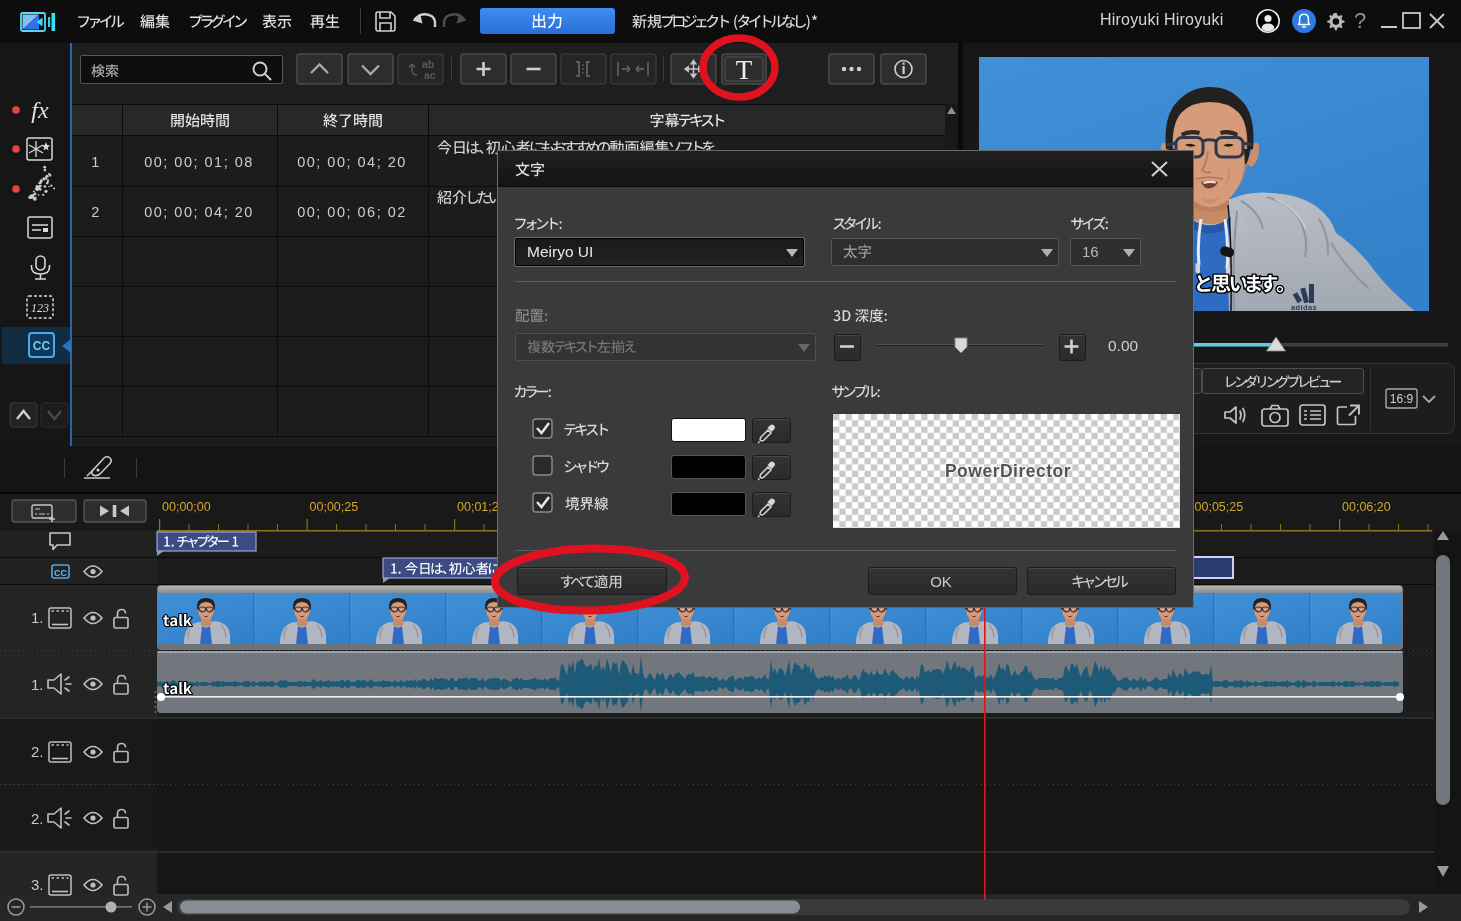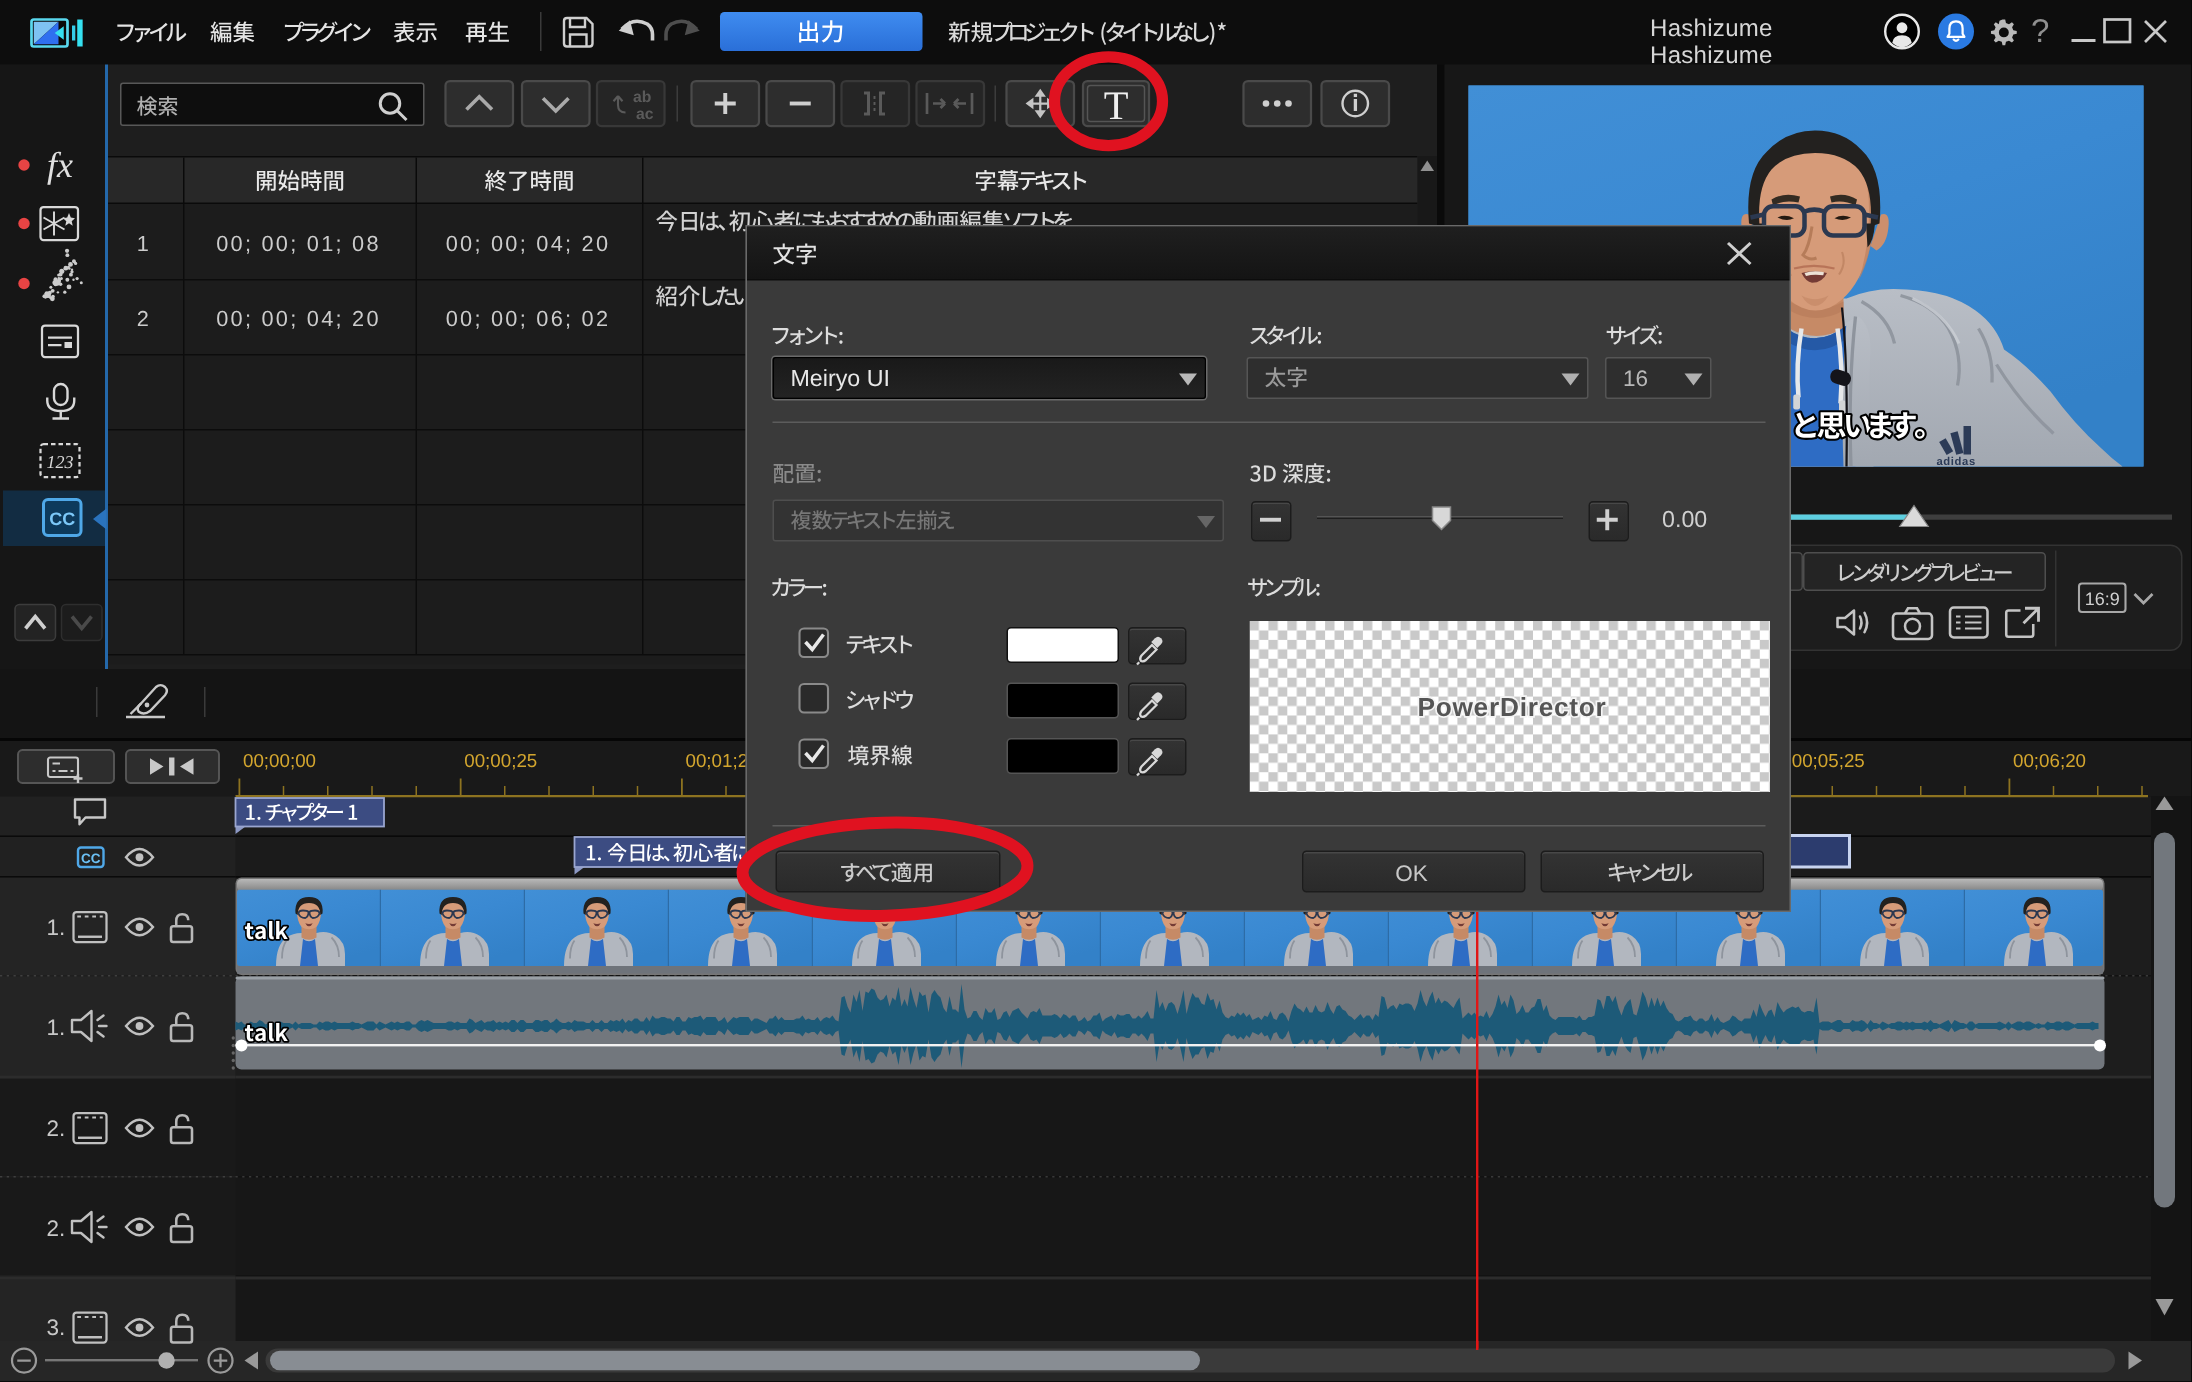--- a/index.html
+++ b/index.html
@@ -852,21 +852,21 @@
         <path d="M142.5 907 L151.5 907 M147 902.5 L147 911.5"></path>
 </g>
       <rect x="30" y="906" width="102" height="1.6" fill="#777"></rect>
       <circle cx="111" cy="907" r="5.5" fill="#b0b0b0"></circle>
       <path d="M163 907 L172 901 L172 913 Z" fill="#999"></path>
       <rect x="177" y="899" width="1233" height="16" rx="8" fill="#3a3a3a"></rect>
       <rect x="180" y="900.5" width="620" height="13" rx="6.5" fill="#888d93"></rect>
       <path d="M1428 907 L1419 901 L1419 913 Z" fill="#999"></path>
       <rect x="984" y="894" width="1.6" height="6" fill="#e01616"></rect>
     </svg>
-<div class="abs ls" style="left:1100px;top:11px;width:150px;height:20px;font-size:16px;color:#d6d6d6;letter-spacing:0.2px">Hashizume Hashizume</div>
+<div class="abs ls" style="left:1100px;top:11px;width:150px;height:20px;font-size:16px;color:#d6d6d6;letter-spacing:0.2px">Hiroyuki Hiroyuki</div>
     <div class="abs ls" style="left:1354px;top:8px;font-size:22px;color:#909090">?</div>
     <div class="abs" style="left:80px;top:55px;width:203px;height:29px;background:#0e0e0e;border:1px solid #585858;border-radius:2px"></div>
     <div class="abs" style="left:72px;top:104px;width:873px;height:32px;background:#282828;border-top:1px solid #0a0a0a;border-bottom:1px solid #0a0a0a"></div>
     <div class="abs" style="left:72px;top:136px;width:873px;height:307px;background:#1c1c1c"></div>
     <div class="abs" style="left:945px;top:104px;width:13px;height:339px;background:#181818"></div>
     <div class="abs" style="left:975px;top:363px;width:480px;height:71px;background:#1d1d1d;border:1px solid #333;border-radius:8px"></div>
     <div class="abs" style="left:1100px;top:368px;width:102px;height:26px;background:#262626;border:1px solid #4a4a4a;border-radius:3px"></div>
     <div class="abs" style="left:1202px;top:368px;width:162px;height:26px;background:#242424;border:1px solid #4e4e4e;border-radius:3px"></div>
     <div class="abs" style="left:0;top:494px;width:1461px;height:37px;background:#191919"></div>
     <div class="abs" style="left:0;top:531px;width:1461px;height:363px;background:#121212"></div>

